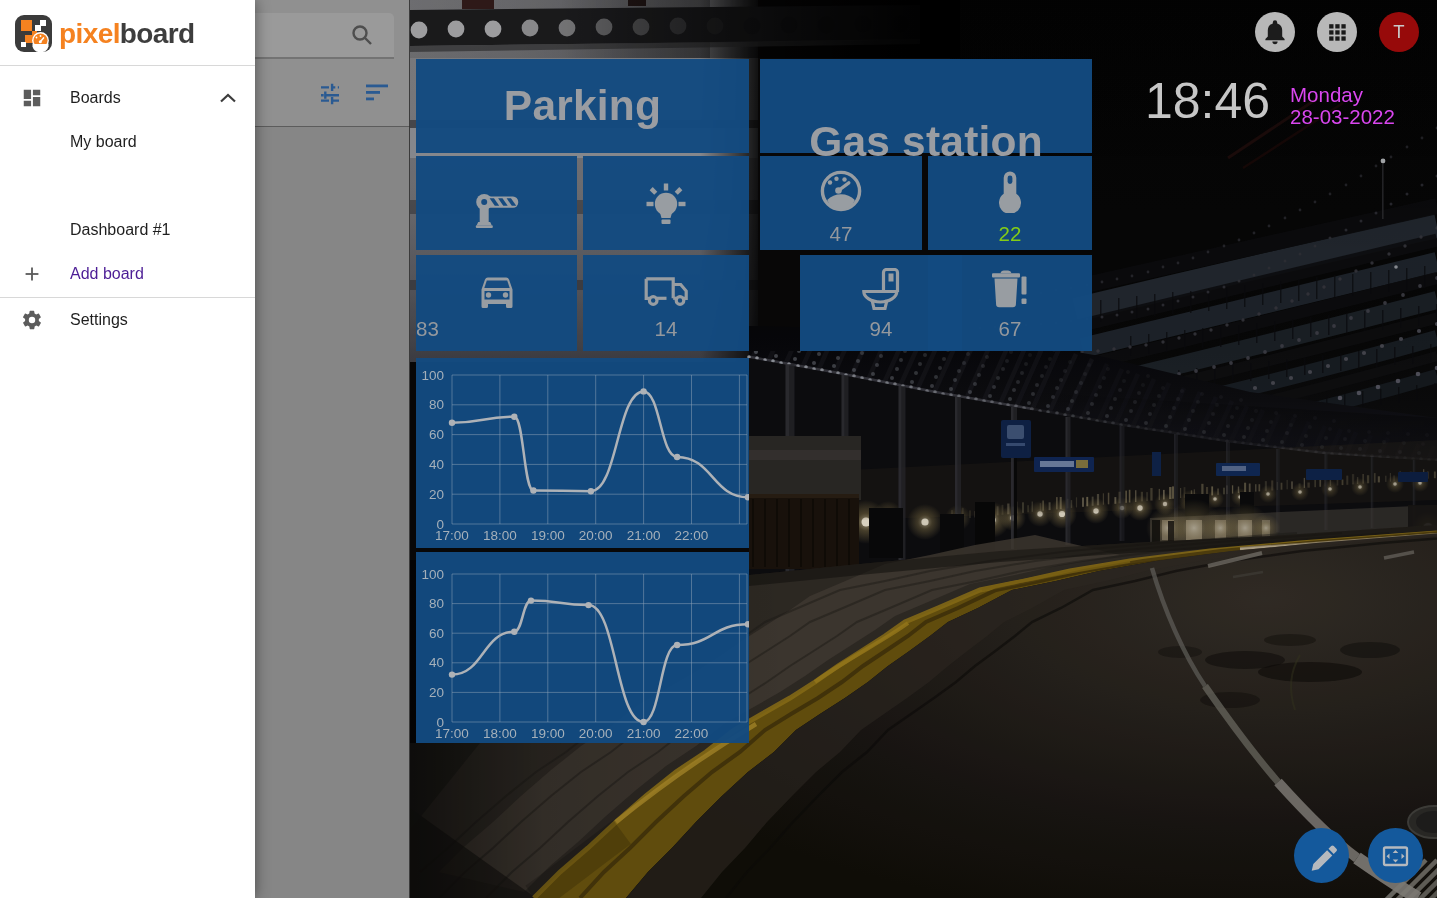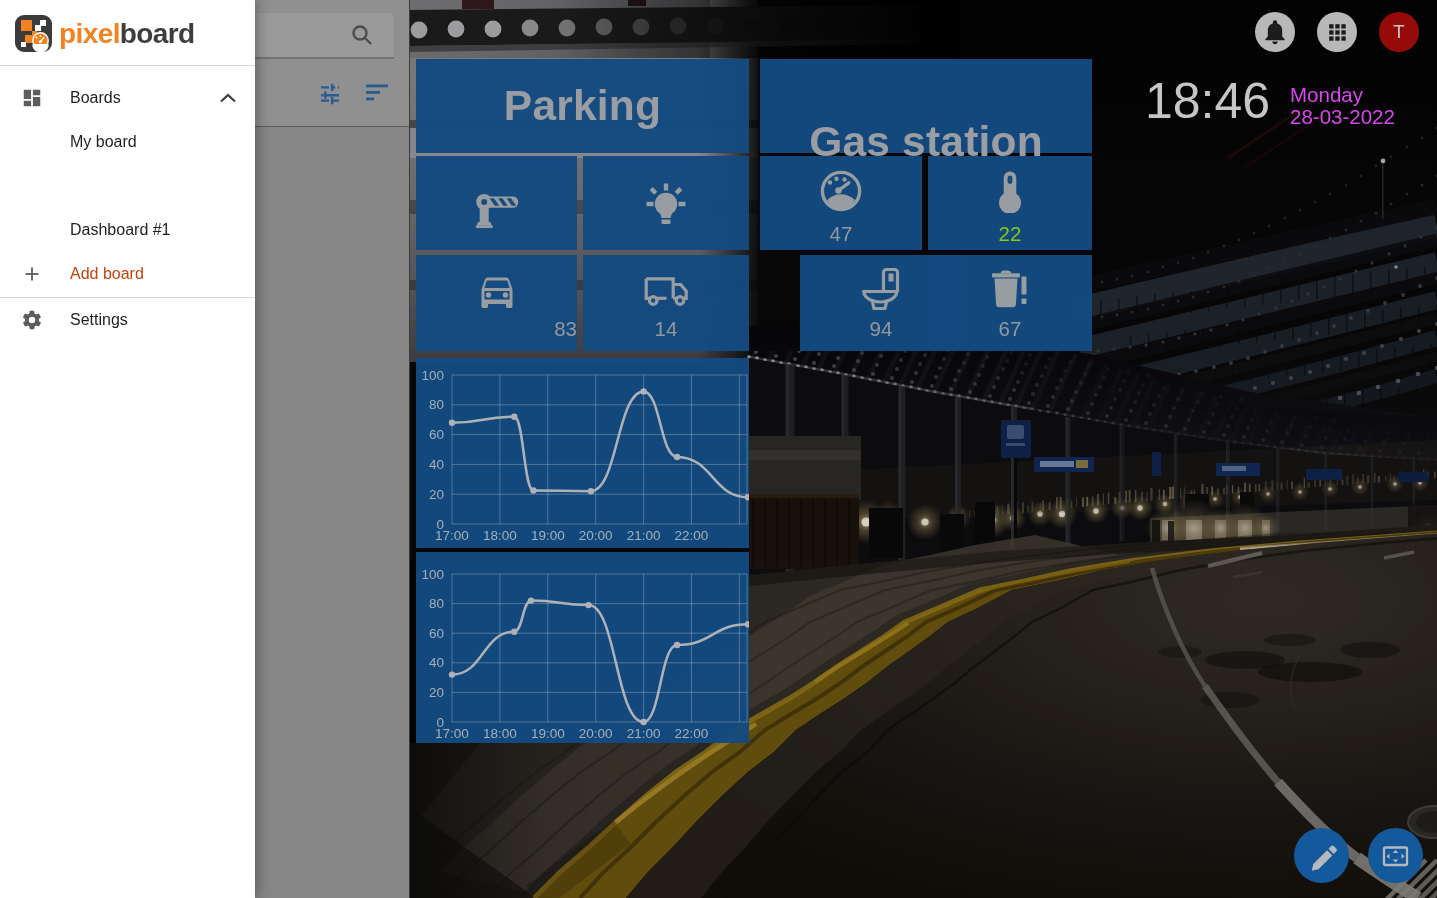--- a/index.html
+++ b/index.html
@@ -1027,21 +1027,21 @@
 <div style="position:absolute;left:416px;top:255px;width:161px;height:96px;background:rgba(19,74,128,0.97);">
     <div style="position:absolute;left:0;top:19px;width:161px;text-align:center"><svg width="44" height="38" viewBox="0 0 44 38">
         <g transform="translate(2,3)">
       <path d="M8 2.5 a3 3 0 0 1 2.8 -2 h18.4 a3 3 0 0 1 2.8 2 l3.5 10 v17 a1.5 1.5 0 0 1 -1.5 1.5 h-3.5 a1.5 1.5 0 0 1 -1.5 -1.5 v-2.5 H11 v2.5 a1.5 1.5 0 0 1 -1.5 1.5 H6 a1.5 1.5 0 0 1 -1.5 -1.5 v-17 Z" fill="#989da2"></path>
       <path d="M9.8 3.5 h20.4 l2.5 7.5 h-25.4 Z" fill="#164b80"></path>
       <rect x="7.5" y="14" width="25" height="8.5" fill="#164b80"></rect>
       <circle cx="11.5" cy="18" r="2.7" fill="#989da2"></circle>
       <circle cx="28.5" cy="18" r="2.7" fill="#989da2"></circle>
         </g>
       </svg></div>
-    <div style="position:absolute;left:0;top:62px;width:161px;text-align:right;color:#94989d;font-size:20.5px">83</div>
+    <div style="position:absolute;left:0;top:62px;width:161px;text-align:left;color:#94989d;font-size:20.5px">83</div>
   </div>
 <div style="position:absolute;left:583px;top:255px;width:166px;height:96px;background:rgba(19,74,128,0.97);padding-left:15px;">
     <div style="position:absolute;left:0;top:20px;width:166px;text-align:center"><svg width="44" height="34" viewBox="0 0 44 34">
         <g fill="none" stroke="#989da2" stroke-width="3.2" transform="translate(0,2)">
       <path d="M2.2 1.8 h27 v19.5"></path>
           <path d="M2.2 1.8 v19.5 h3.5"></path>
           <path d="M12.8 21.3 h9.7"></path>
       <path d="M29.2 7.5 h7.5 l5.5 6.5 v7.3 h-3.6"></path>
           <path d="M29.2 21.3 h3.4"></path>
       <circle cx="9.2" cy="23.5" r="3.8"></circle>
@@ -1237,21 +1237,21 @@
       <div style="position:absolute;left:70px;top:0;height:44px;display:flex;align-items:center;color:#1f1f1f;font-size:16px">My board</div>
     </div>
   <div style="position:absolute;left:0;top:208px;width:255px;height:44px">
       <div style="position:absolute;left:70px;top:0;height:44px;display:flex;align-items:center;color:#1f1f1f;font-size:16px">Dashboard #1</div>
     </div>
   <div style="position:absolute;left:0;top:252px;width:255px;height:44px">
       <svg style="position:absolute;left:21px;top:11px" width="22" height="22" viewBox="0 0 24 24" fill="#5c5c5c">
         <path d="M11 5h2v14h-2z"></path>
         <path d="M5 11h14v2H5z"></path>
       </svg>
-      <div style="position:absolute;left:70px;top:0;height:44px;display:flex;align-items:center;color:#c2410c;font-size:16px">Add board</div>
+      <div style="position:absolute;left:70px;top:0;height:44px;display:flex;align-items:center;color:#4c1d95;font-size:16px">Add board</div>
     </div>
   <div style="position:absolute;left:0;top:297px;width:255px;height:1px;background:#d8d8d8"></div>
   <div style="position:absolute;left:0;top:298px;width:255px;height:44px">
       <svg style="position:absolute;left:21px;top:11px" width="22" height="22" viewBox="0 0 24 24" fill="#5c5c5c">
         <path d="M19.4 13a7.6 7.6 0 0 0 .1-1 7.6 7.6 0 0 0-.1-1l2.1-1.7a.5.5 0 0 0 .1-.6l-2-3.5a.5.5 0 0 0-.6-.2l-2.5 1a7.6 7.6 0 0 0-1.7-1l-.4-2.6a.5.5 0 0 0-.5-.4h-4a.5.5 0 0 0-.5.4L9 5a7.6 7.6 0 0 0-1.7 1l-2.5-1a.5.5 0 0 0-.6.2l-2 3.5a.5.5 0 0 0 .1.6L4.5 11a7.6 7.6 0 0 0 0 2l-2.1 1.7a.5.5 0 0 0-.1.6l2 3.5c.1.2.4.3.6.2l2.5-1a7.6 7.6 0 0 0 1.7 1l.4 2.6c0 .2.2.4.5.4h4c.2 0 .4-.2.5-.4l.4-2.6a7.6 7.6 0 0 0 1.7-1l2.5 1c.2.1.5 0 .6-.2l2-3.5a.5.5 0 0 0-.1-.6zM12 15.5A3.5 3.5 0 1 1 12 8.5a3.5 3.5 0 0 1 0 7z"></path>
       </svg>
       <div style="position:absolute;left:70px;top:0;height:44px;display:flex;align-items:center;color:#1f1f1f;font-size:16px">Settings</div>
     </div>
 </div>
 

